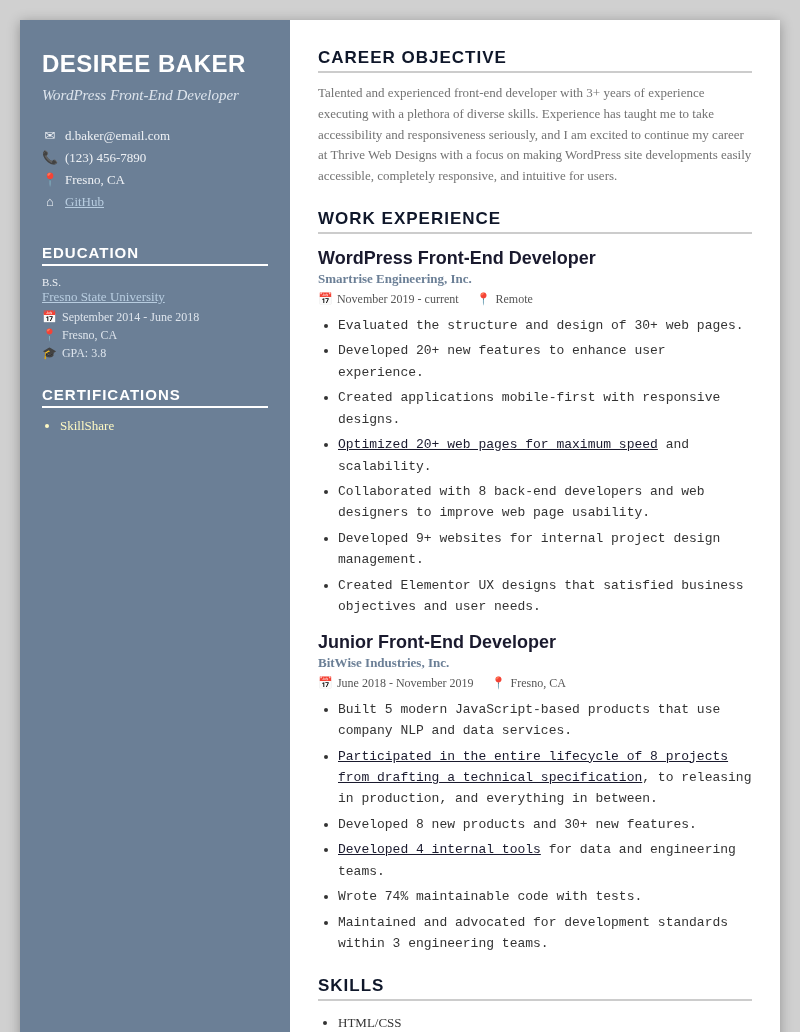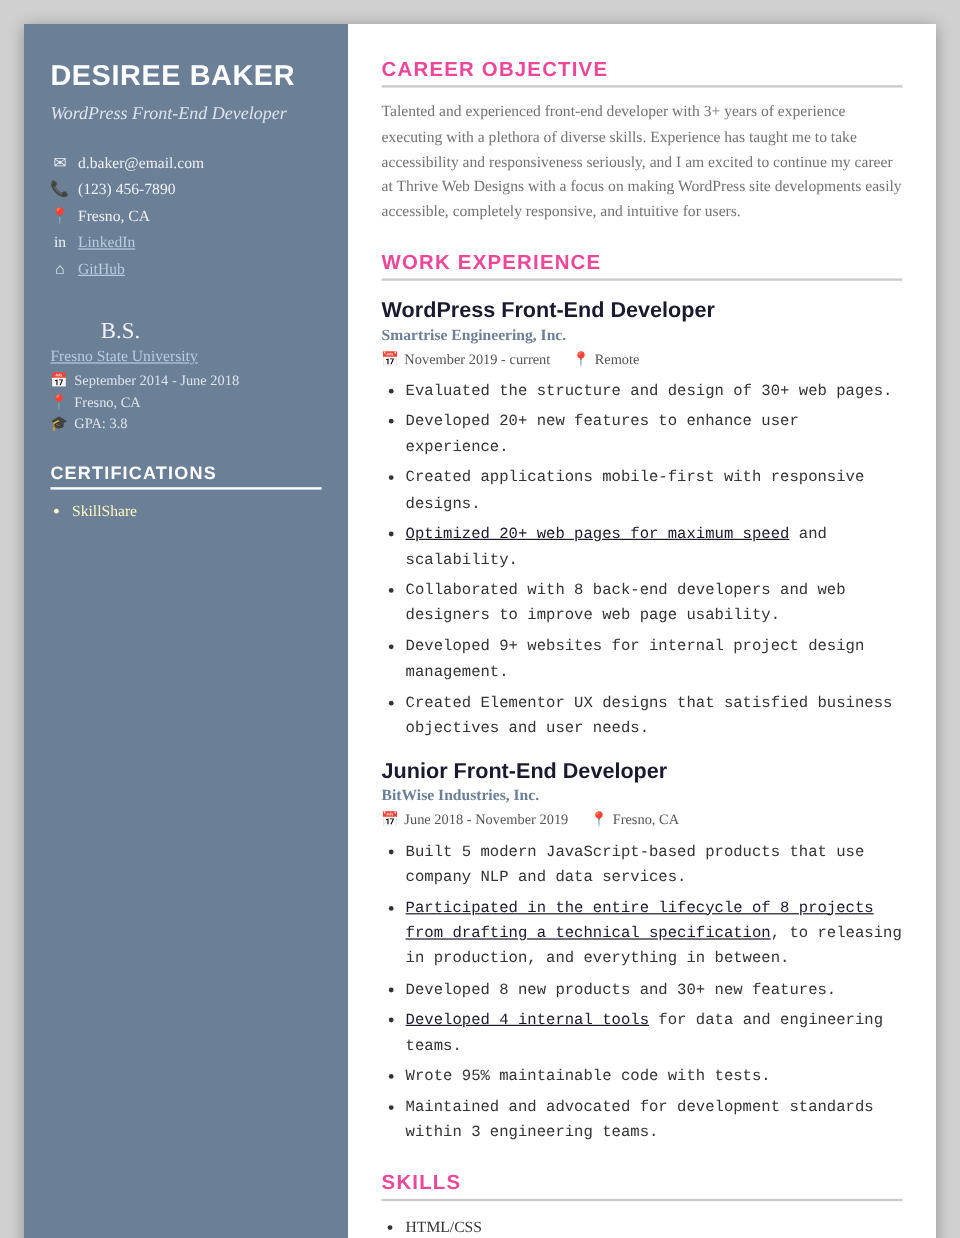--- a/index.html
+++ b/index.html
@@ -71,24 +71,23 @@
       font-size: 15px;
       font-weight: 900;
       color: #fff;
       text-transform: uppercase;
       letter-spacing: 1px;
       margin-bottom: 10px;
       border-bottom: 2px solid #fff;
       padding-bottom: 3px;
     }
     .edu-degree {
-      font-size: 19px;
+      font-size: 11px;
       color: #eef1f5;
       margin-bottom: 1px;
-      margin-left: 42px;
     }
     .edu-field {
       font-size: 13px;
       color: #eef1f5;
       margin-bottom: 3px;
     }
     .edu-school {
       font-size: 13px;
       color: #b8cde0;
       text-decoration: underline;
@@ -115,21 +114,21 @@
     .main {
       flex: 1;
       padding: 28px 28px 28px 28px;
     }
     .main-section-title {
       font-family: Arial, Helvetica, sans-serif;
       font-size: 17px;
       font-weight: 900;
       text-transform: uppercase;
       letter-spacing: 1px;
-      color: #ec4899;
+      color: #0f172a;
       border-bottom: 2px solid #ccc;
       padding-bottom: 3px;
       margin-bottom: 10px;
       margin-top: 22px;
     }
     .main-section-title:first-child {
       margin-top: 0;
     }
     .objective-text {
       font-size: 13px;
@@ -202,29 +201,26 @@
       </li>
       <li>
         <span class="contact-icon">📞</span>
         <span>(123) 456-7890</span>
       </li>
       <li>
         <span class="contact-icon">📍</span>
         <span>Fresno, CA</span>
       </li>
       <li>
-        <span class="contact-icon">in</span>
-        <a href="#">LinkedIn</a>
-      </li>
-      <li>
         <span class="contact-icon">⌂</span>
         <a href="#">GitHub</a>
       </li>
     </ul>
 
+    <div class="sidebar-section-title">EDUCATION</div>
     <div class="edu-degree">B.S.</div>
     <div class="edu-school">Fresno State University</div>
     <div class="edu-detail">
       <span>📅</span>
       <span>September 2014 - June 2018</span>
     </div>
     <div class="edu-detail">
       <span>📍</span>
       <span>Fresno, CA</span>
     </div>
@@ -283,21 +279,21 @@
         <div class="job-meta-item">
           <span>📍</span>
           <span>Fresno, CA</span>
         </div>
       </div>
       <ul class="job-bullets">
         <li>Built 5 modern JavaScript-based products that use company NLP and data services.</li>
         <li><span class="underline-link">Participated in the entire lifecycle of 8 projects from drafting a technical specification</span>, to releasing in production, and everything in between.</li>
         <li>Developed 8 new products and 30+ new features.</li>
         <li><span class="underline-link">Developed 4 internal tools</span> for data and engineering teams.</li>
-        <li>Wrote 95% maintainable code with tests.</li>
+        <li>Wrote 74% maintainable code with tests.</li>
         <li>Maintained and advocated for development standards within 3 engineering teams.</li>
       </ul>
     </div>
 
     <div class="main-section-title">SKILLS</div>
     <ul class="skills-list">
       <li>HTML/CSS</li>
       <li>JavaScript</li>
       <li>jQuery</li>
       <li>React.js</li>

